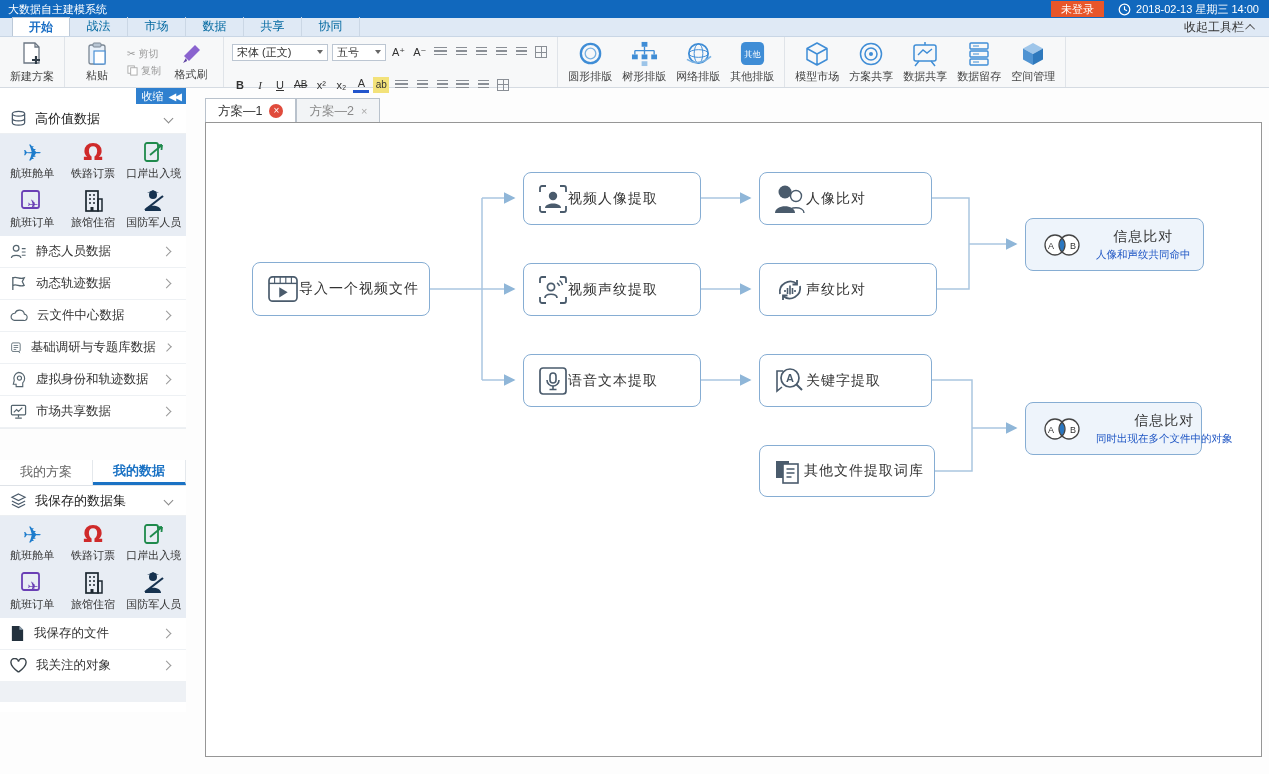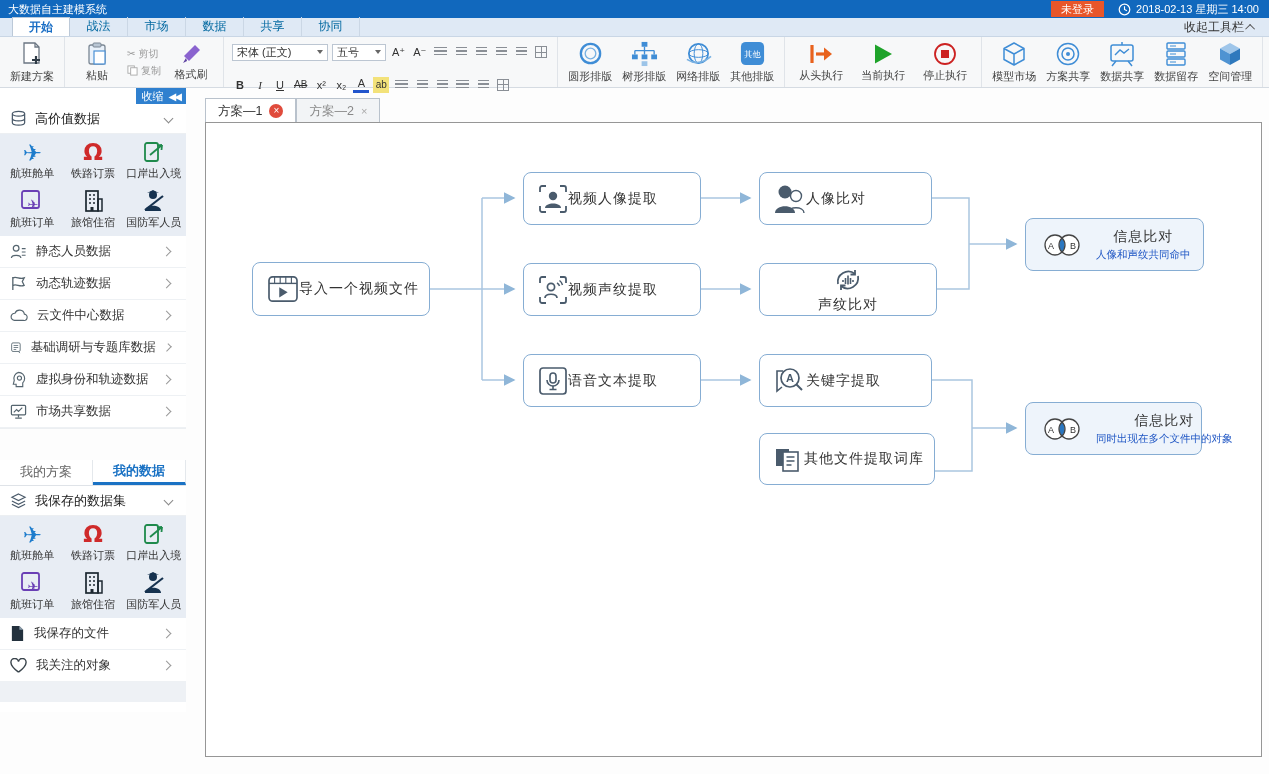--- a/index.html
+++ b/index.html
@@ -247,43 +247,20 @@
       </div>
       <div class="bigbtn">
         <svg width="27" height="27" viewBox="0 0 28 28">
           <rect x="2" y="2" width="24" height="24" rx="5" fill="#3f8dd6"></rect>
           <text x="14" y="17.5" font-size="8.5" fill="#fff" text-anchor="middle">其他</text>
         </svg>
         <span class="lbl">其他排版</span>
       </div>
     </div>
 
-    <div class="rgroup">
-      <div class="bigbtn" style="min-width:56px">
-        <svg width="26" height="24" viewBox="0 0 26 24">
-          <path d="M4,3 V21" stroke="#e8621d" stroke-width="3.2"></path>
-          <path d="M8,12 H17" stroke="#e8621d" stroke-width="3.2"></path>
-          <path d="M16,5.5 L24,12 L16,18.5 z" fill="#e8621d"></path>
-        </svg>
-        <span class="lbl">从头执行</span>
-      </div>
-      <div class="bigbtn" style="min-width:56px">
-        <svg width="24" height="24" viewBox="0 0 24 24">
-          <path d="M4,2.5 L21,12 L4,21.5 z" fill="#1ea32a"></path>
-        </svg>
-        <span class="lbl">当前执行</span>
-      </div>
-      <div class="bigbtn" style="min-width:56px">
-        <svg width="24" height="24" viewBox="0 0 24 24">
-          <circle cx="12" cy="12" r="10" fill="none" stroke="#cc2222" stroke-width="1.8"></circle>
-          <rect x="8" y="8" width="8" height="8" fill="#cc2222"></rect>
-        </svg>
-        <span class="lbl">停止执行</span>
-      </div>
-    </div>
 
     <div class="rgroup">
       <div class="bigbtn">
         <svg width="26" height="26" viewBox="0 0 26 26">
           <path d="M13,2 L23,7.5 V18.5 L13,24 L3,18.5 V7.5 z M3,7.5 L13,13 L23,7.5 M13,13 V24" fill="none" stroke="#3f8dd6" stroke-width="1.5" stroke-linejoin="round"></path>
         </svg>
         <span class="lbl">模型市场</span>
       </div>
       <div class="bigbtn">
         <svg width="26" height="26" viewBox="0 0 26 26">
@@ -618,21 +595,21 @@
         <svg width="32" height="30" viewBox="0 0 32 30">
           <circle cx="22" cy="12" r="5.5" fill="#fff" stroke="#4a5b6c" stroke-width="1.4"></circle>
           <path d="M14,29 c0,-7 16,-7 16,0" fill="#fff" stroke="#4a5b6c" stroke-width="1.4"></path>
           <circle cx="11" cy="8" r="6.5" fill="#4a5b6c"></circle>
           <path d="M1,29 c0,-9 20,-9 20,0 z" fill="#4a5b6c"></path>
         </svg>
       </span>
       <span class="nlbl">人像比对</span>
     </div>
 
-    <div class="node" style="left:553px;top:140px;width:178px;height:53px;flex-direction:column;">
+    <div class="node" style="left:553px;top:140px;width:178px;height:53px;">
       <span class="nico">
         <svg width="32" height="32" viewBox="0 0 32 32">
           <path d="M6,20 a10.5,10.5 0 0 1 17,-10" fill="none" stroke="#4a5b6c" stroke-width="1.8"></path>
           <path d="M23,6 v4.5 h-4.5" fill="none" stroke="#4a5b6c" stroke-width="1.8"></path>
           <path d="M26,12 a10.5,10.5 0 0 1 -17,10" fill="none" stroke="#4a5b6c" stroke-width="1.8"></path>
           <path d="M9,26 v-4.5 h4.5" fill="none" stroke="#4a5b6c" stroke-width="1.8"></path>
           <path d="M11,16 v2 M13.5,14 v6 M16,11.5 v9 M18.5,14 v6 M21,16 v2" stroke="#4a5b6c" stroke-width="1.6"></path>
         </svg>
       </span>
       <span class="nlbl">声纹比对</span>
@@ -643,21 +620,21 @@
         <svg width="32" height="30" viewBox="0 0 32 30">
           <path d="M9,5 H3 V25 l5,-4" fill="none" stroke="#4a5b6c" stroke-width="1.6"></path>
           <circle cx="16" cy="12" r="9" fill="#fff" stroke="#4a5b6c" stroke-width="1.7"></circle>
           <path d="M22.5,18.5 L28,24" stroke="#4a5b6c" stroke-width="2"></path>
           <text x="16" y="16" font-size="11" font-weight="bold" fill="#4a5b6c" text-anchor="middle">A</text>
         </svg>
       </span>
       <span class="nlbl">关键字提取</span>
     </div>
 
-    <div class="node" style="left:553px;top:310px;width:176px;height:52px;">
+    <div class="node" style="left:553px;top:322px;width:176px;height:52px;">
       <span class="nico">
         <svg width="30" height="30" viewBox="0 0 30 30">
           <rect x="2" y="5" width="13" height="17" fill="#4a5b6c"></rect>
           <rect x="9" y="8" width="15" height="19" fill="#fff" stroke="#4a5b6c" stroke-width="1.6"></rect>
           <path d="M12.5,13 h8 M12.5,17 h8 M12.5,21 h5" stroke="#4a5b6c" stroke-width="1.4"></path>
         </svg>
       </span>
       <span class="nlbl">其他文件提取词库</span>
     </div>
 

